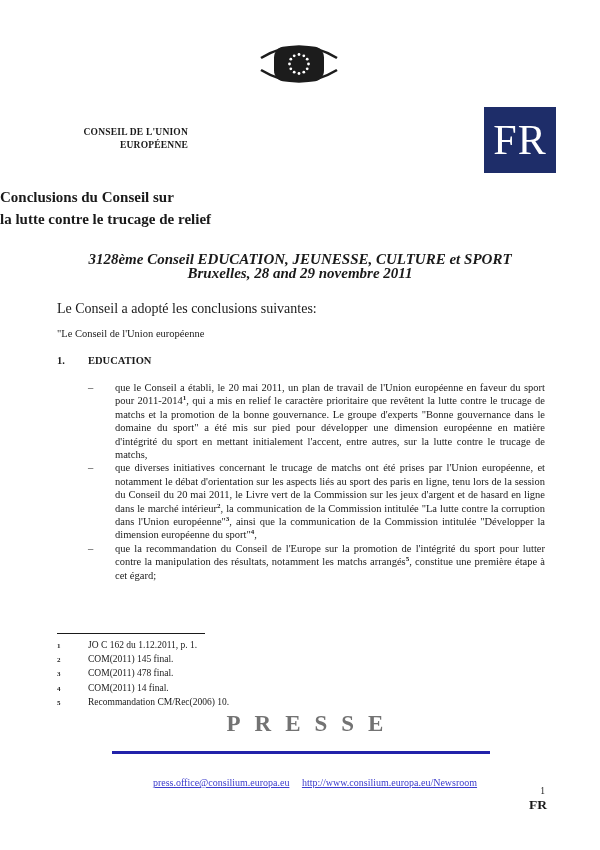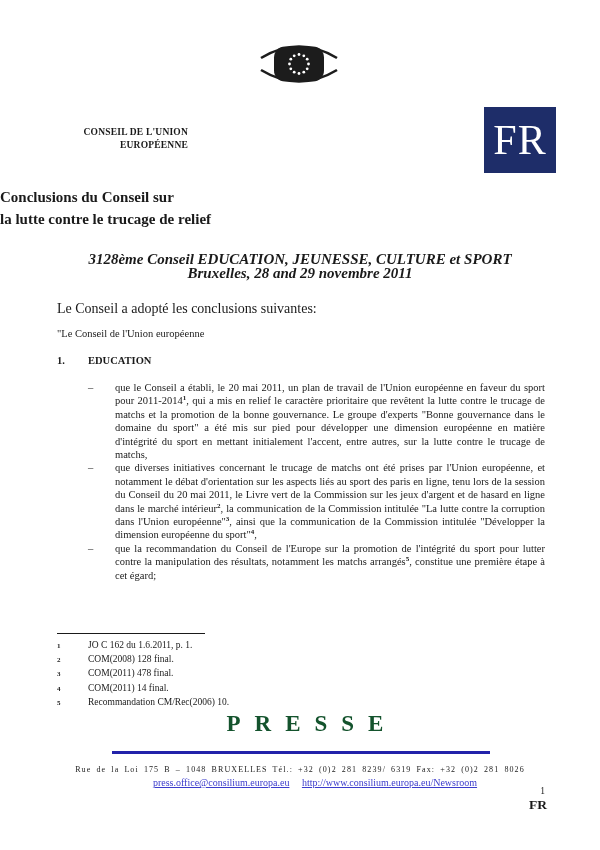--- a/index.html
+++ b/index.html
@@ -43,21 +43,21 @@
   .bullet .btext { flex:1; text-align:justify; }
   sup.fnref { font-size:7px; vertical-align:super; line-height:0; font-weight:bold; }
   
   .fn-sep { position:absolute; left:57px; top:633px; width:148px; border-top:1.4px solid #1a1a1a; }
   .footnotes { position:absolute; left:57px; top:639px; width:488px; font-size:9.5px; line-height:13.2px; }
   .fn-row { display:flex; }
   .fn-num { width:31px; flex:0 0 31px; font-size:7px; vertical-align:super; font-weight:bold; padding-top:1px; }
   
   .presse {
     position:absolute; left:0; top:711px; width:600px; text-align:center;
-    color:#14532d; font-weight:bold; font-size:23px; letter-spacing:14px; padding-left:24px;
+    color:#737373; font-weight:bold; font-size:23px; letter-spacing:14px; padding-left:24px;
     box-sizing:border-box;
   }
   .presse-rule { position:absolute; left:112px; top:751px; width:378px; border-top:3px solid #2222aa; }
   
   .footer-address {
     position:absolute; left:0; top:765px; width:600px; text-align:center;
     font-size:8px; letter-spacing:1.1px; word-spacing:2px; color:#222222;
   }
   .footer-links {
     position:absolute; left:15px; top:777px; width:600px; text-align:center; font-size:10px;
@@ -130,44 +130,43 @@
     <div class="bullet">
       <span class="dash">–</span>
       <div class="btext"><span>que la recommandation du Conseil de l'Europe sur la promotion de l'intégrité du sport pour lutter contre la manipulation des résultats, notamment les matchs arrangés</span><sup class="fnref">5</sup><span>, constitue une première étape à cet égard;</span></div>
     </div>
   </div>
 
   <div class="fn-sep"></div>
   <div class="footnotes">
     <div class="fn-row">
       <span class="fn-num">1</span>
-      <span>JO C 162 du 1.6.2011, p. 1.</span>
+      <span>JO C 162 du 1.12.2011, p. 1.</span>
     </div>
     <div class="fn-row">
       <span class="fn-num">2</span>
-      <span>COM(2008) 128 final.</span>
+      <span>COM(2011) 145 final.</span>
     </div>
     <div class="fn-row">
       <span class="fn-num">3</span>
       <span>COM(2011) 478 final.</span>
     </div>
     <div class="fn-row">
       <span class="fn-num">4</span>
       <span>COM(2011) 14 final.</span>
     </div>
     <div class="fn-row">
       <span class="fn-num">5</span>
       <span>Recommandation CM/Rec(2006) 10.</span>
     </div>
   </div>
 
   <div class="presse">PRESSE</div>
   <div class="presse-rule"></div>
 
-  <div class="footer-address">Rue de la Loi 175   B – 1048 BRUXELLES   Tél.: +32 (0)2 281 8239/ 6319   Fax: +32 (0)2 281 8026</div>
   <div class="footer-links">
     <a href="#">press.office@consilium.europa.eu</a>
     <a href="#">http://www.consilium.europa.eu/Newsroom</a>
   </div>
   <div class="page-number">1</div>
   <div class="page-lang">FR</div>
 
 </div>
 
 </body></html>

